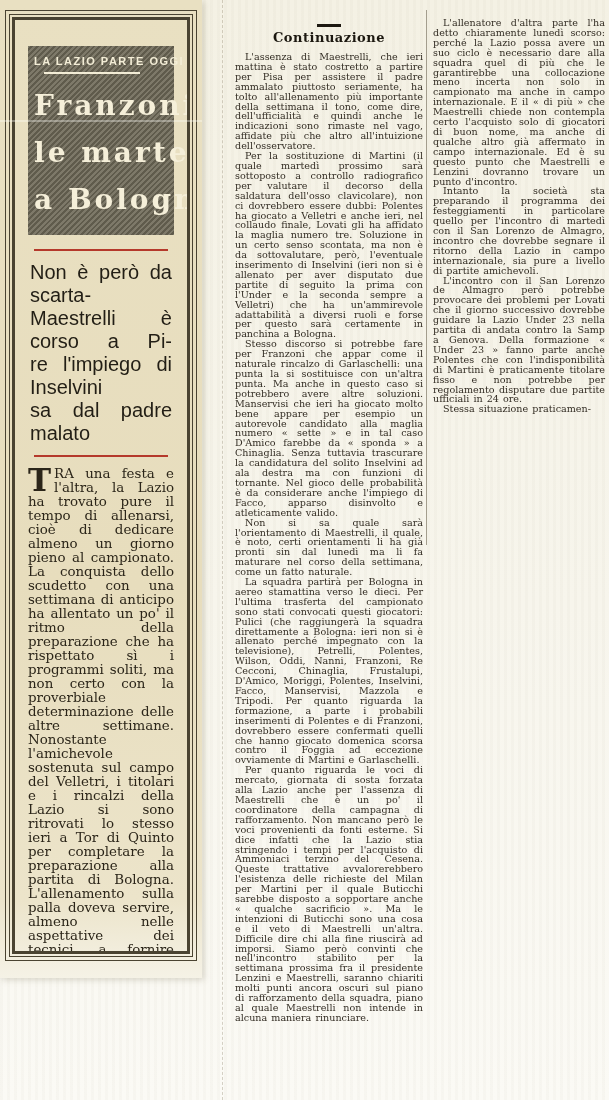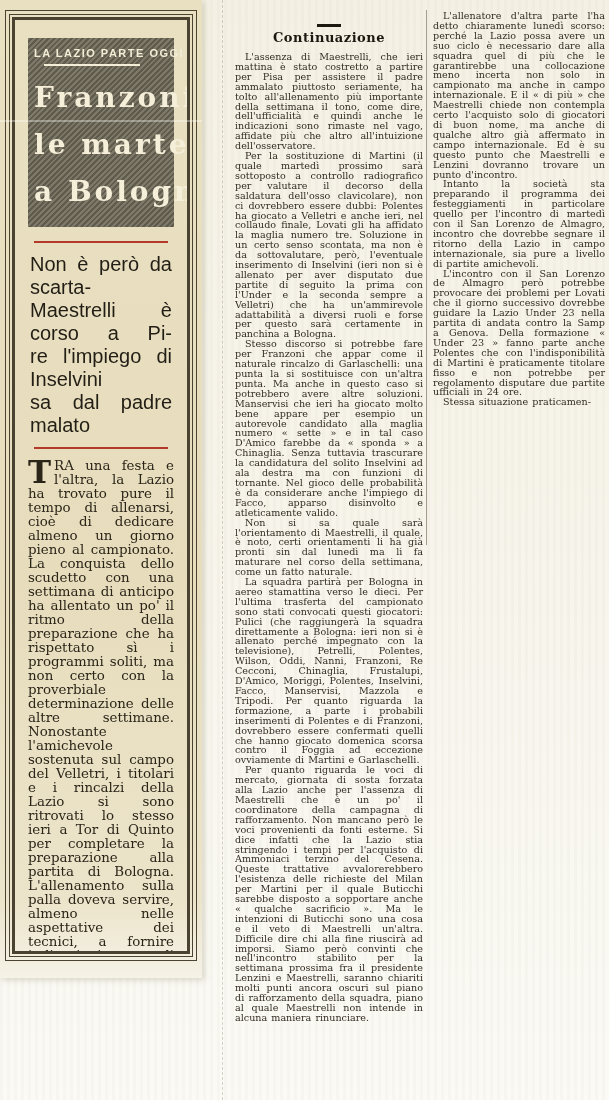--- a/index.html
+++ b/index.html
@@ -28,21 +28,21 @@
   }
   .frame-mid{
     height:100%;border:1px solid #4a4331;padding:2px;box-sizing:border-box;
   }
   .frame-inner{
     height:100%;border:3px solid #4a4331;box-sizing:border-box;
     padding:10px 13px 6px 13px;overflow:hidden;
   }
   .headline-box{
     position:relative;
-    margin:8px 0 14px 0;
+    margin:16px 0 14px 0;
     background:
       repeating-linear-gradient(135deg, rgba(255,255,255,0.10) 0 2px, rgba(0,0,0,0.14) 2px 4px),
       #6f6a58;
     padding:9px 24px 12px 6px;
     text-align:left;
   }
   .kicker{
     font-family:"Liberation Sans", sans-serif;
     font-weight:bold;font-size:11px;letter-spacing:1.5px;
     color:#f3edd6;white-space:nowrap;
@@ -68,21 +68,21 @@
     float:left;font-size:31px;line-height:25px;font-weight:bold;
     padding:1px 3px 0 0;color:#2b2519;
   }
   
   .edge-dashes{
     position:absolute;left:222px;top:0;height:1100px;width:0;
     border-left:1px dashed rgba(140,130,105,0.35);
   }
   
   .colmid{position:absolute;left:235px;top:24px;width:188px;}
-  .colright{position:absolute;left:433px;top:11px;width:172px;}
+  .colright{position:absolute;left:433px;top:18px;width:172px;}
   .cont-rule{width:24px;height:3px;background:#1c1810;margin:0 auto 3px auto;}
   .cont-header{
     text-align:center;font-weight:bold;font-size:13px;color:#1c1810;
     margin-bottom:7px;letter-spacing:0.5px;
   }
   .newscol p{
     margin:0;font-size:9.6px;line-height:9.9px;
     text-align:justify;color:#332d24;text-indent:10px;word-spacing:1px;
   }
   .newscol p.noindent{text-indent:0;}

